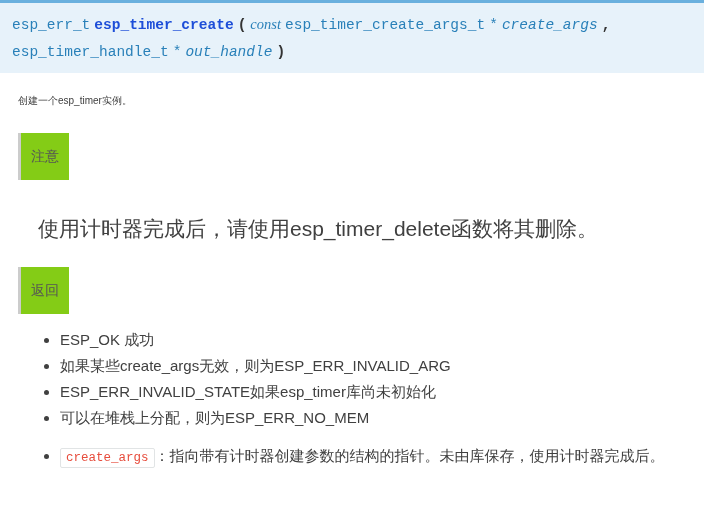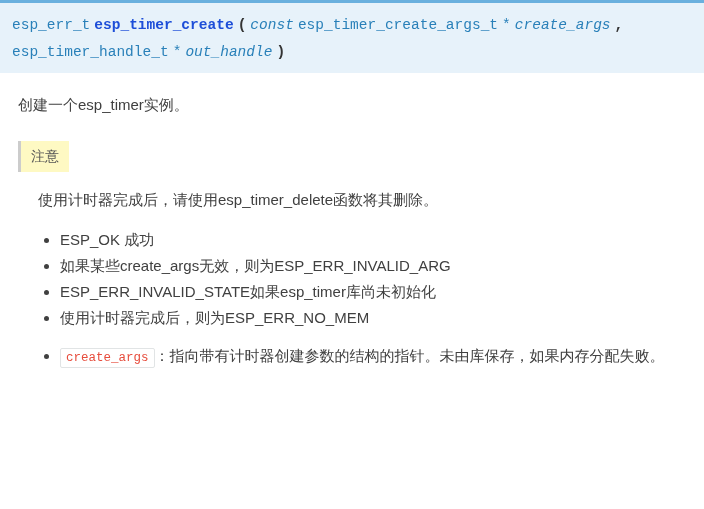--- a/index.html
+++ b/index.html
@@ -29,53 +29,53 @@
     font-family: Consolas, "Courier New", monospace;
   }
   .sig-box .punc {
     color: #333;
     font-family: Consolas, "Courier New", monospace;
     font-weight: 700;
   }
   .sig-box .kw {
     color: #2980b9;
     font-style: italic;
-    font-family: Liberation Mono, monospace;
+    font-family: Liberation Serif, serif;
     margin-top: 28px;
   }
   .sig-box .arg {
     color: #2980b9;
     font-style: italic;
     font-family: Consolas, "Courier New", monospace;
   }
   .content {
     padding: 10px 18px 20px 18px;
   }
   .desc {
     color: #404040;
-    font-size: 15px;
+    font-size: 10px;
     margin: 10px 0 18px 0;
   }
   .section-label {
     display: inline-block;
-    background: #fef9c3;
+    background: #84cc16;
     border-left: 3px solid #cccccc;
-    padding: 4px 10px;
+    padding: 12px 10px;
     font-size: 14px;
     color: #555;
     margin: 6px 0 10px 0;
   }
   .section-body {
     padding-left: 20px;
     margin-bottom: 14px;
   }
   .note-text {
-    font-size: 15px;
+    font-size: 21px;
     color: #404040;
-    margin: 6px 0 16px 0;
+    margin: 22px 0 16px 0;
   }
   ul {
     margin: 4px 0 12px 0;
     padding-left: 22px;
   }
   li {
     margin: 2px 0;
     font-size: 15px;
     color: #404040;
   }
@@ -121,31 +121,32 @@
 
 <div class="content">
 
   <div class="desc">创建一个esp_timer实例。</div>
 
   <div class="section-label">注意</div>
   <div class="section-body">
     <div class="note-text">使用计时器完成后，请使用esp_timer_delete函数将其删除。</div>
   </div>
 
+  <div class="section-label">返回</div>
   <div class="section-body">
     <ul>
       <li>ESP_OK 成功</li>
       <li>如果某些create_args无效，则为ESP_ERR_INVALID_ARG</li>
       <li>ESP_ERR_INVALID_STATE如果esp_timer库尚未初始化</li>
-      <li>使用计时器完成后，则为ESP_ERR_NO_MEM</li>
+      <li>可以在堆栈上分配，则为ESP_ERR_NO_MEM</li>
     </ul>
   </div>
 
   <div class="section-body">
     <ul>
       <li>
-        <span class="code-lit">create_args</span><span>：指向带有计时器创建参数的结构的指针。未由库保存，如果内存分配失败。</span>
+        <span class="code-lit">create_args</span><span>：指向带有计时器创建参数的结构的指针。未由库保存，使用计时器完成后。</span>
       </li>
 
     </ul>
   </div>
 
 </div>
 
 </body></html>

